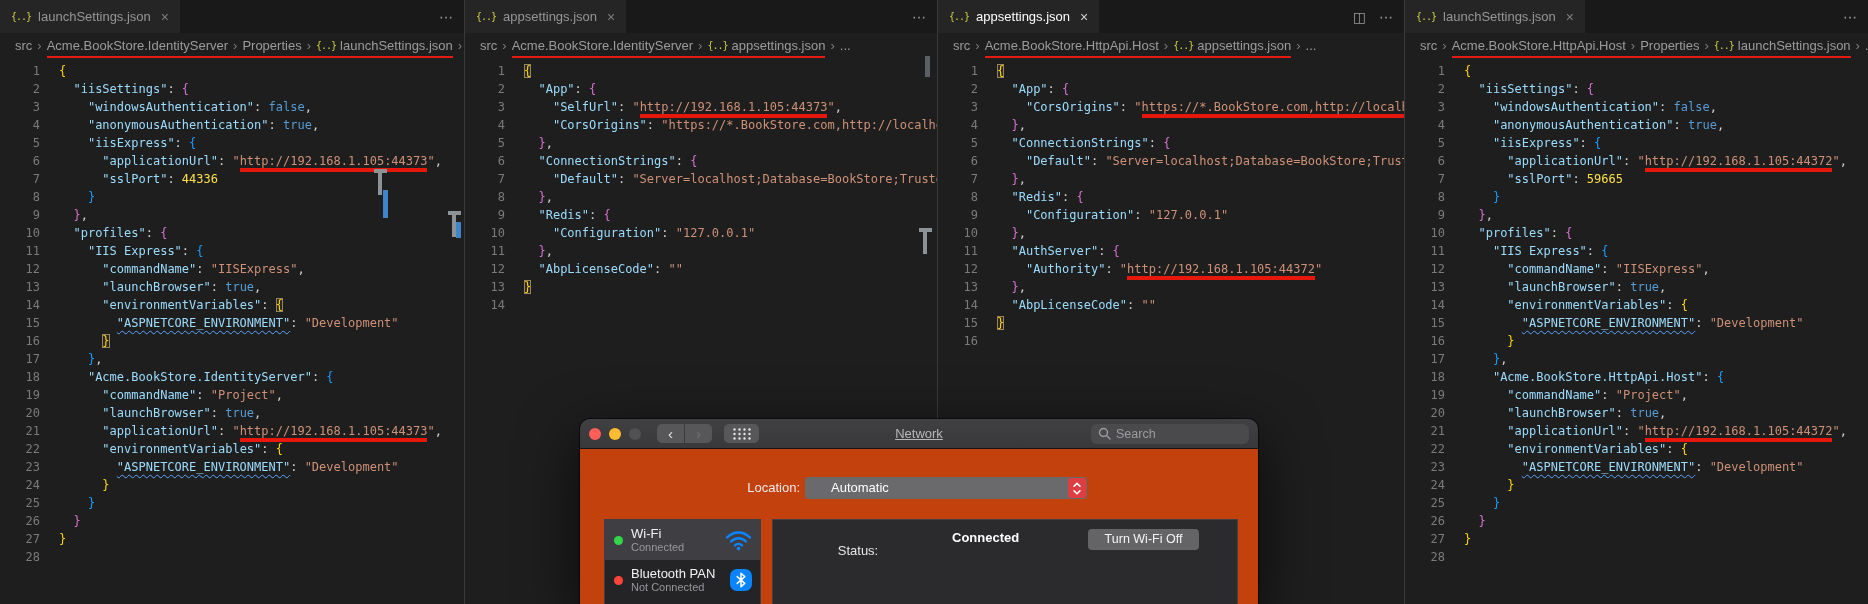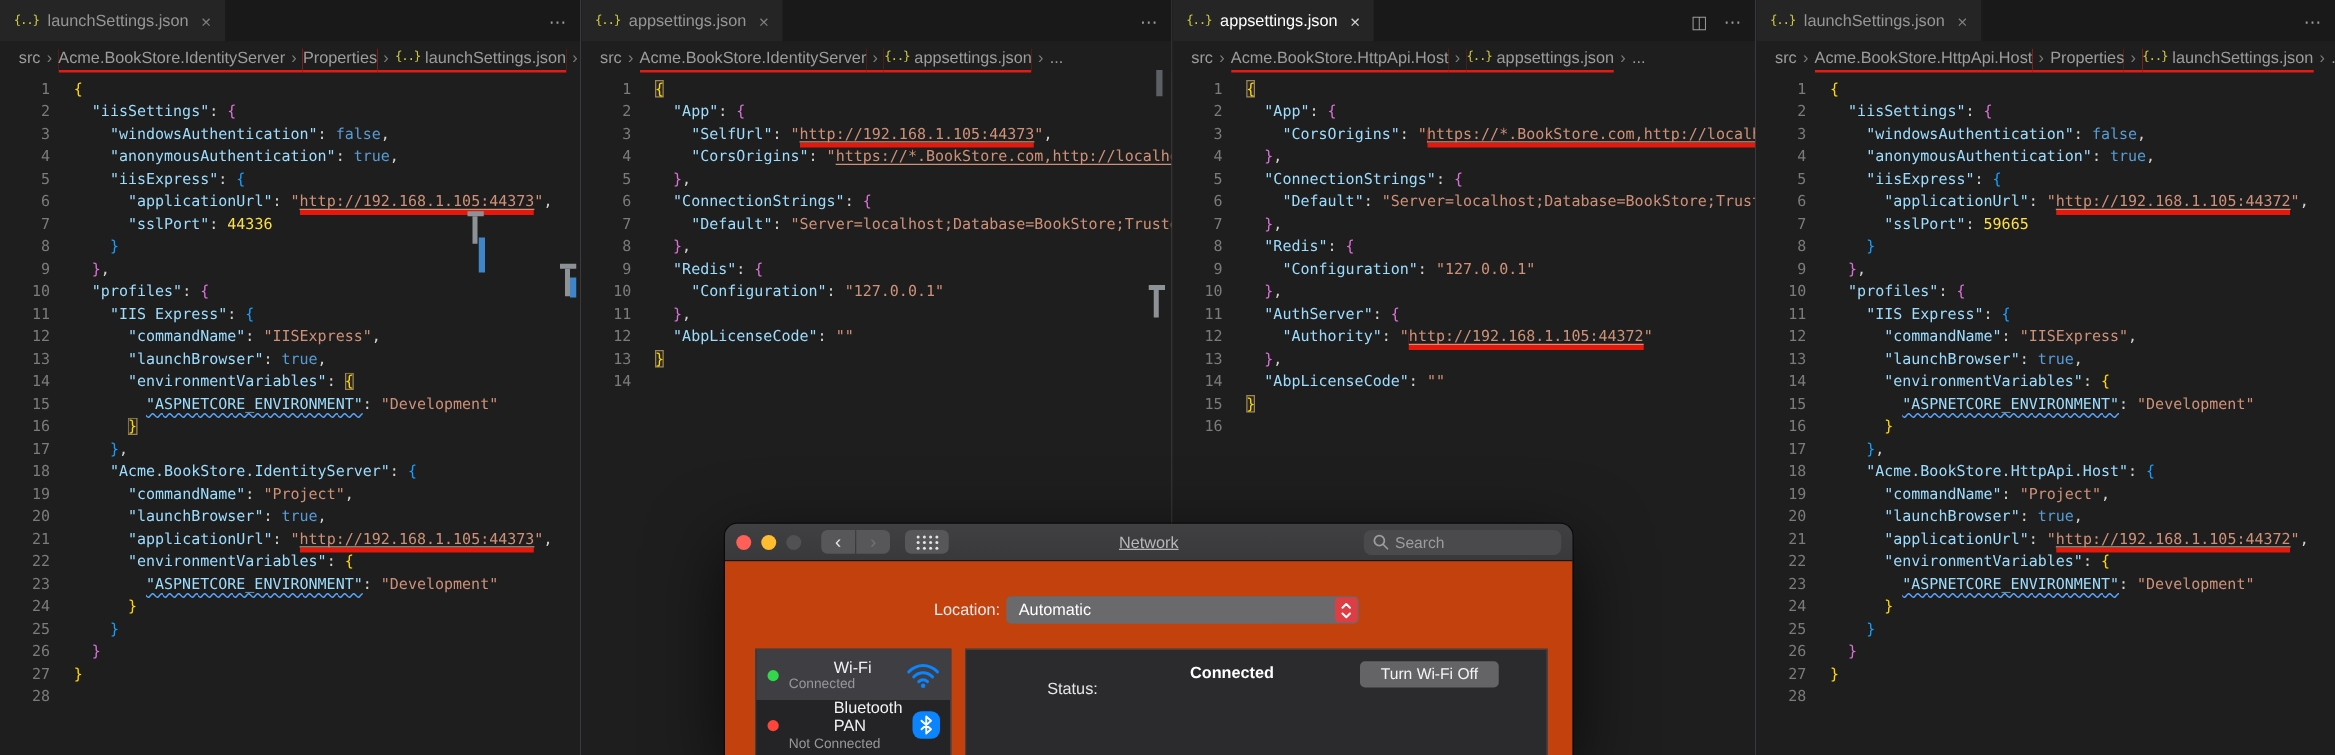--- a/index.html
+++ b/index.html
@@ -26,21 +26,21 @@
   .bsep{padding:0 5px;color:#7d7d7d;}
   .bicon{margin-right:4px;}
   .ru{box-shadow:0 3px 0 #e31b12;}
   
   .code{padding-top:4px;font:12px/18px "DejaVu Sans Mono",monospace;}
   .cl{display:flex;height:18px;white-space:pre;}
   .ln{flex:none;width:40px;text-align:right;color:#7b7b7b;padding-right:19px;}
   .lt{flex:none;}
   .key{color:#9cdcfe}.str{color:#ce9178}.num{color:#fde047}.bool{color:#569cd6}
   .pun{color:#d4d4d4}.b0{color:#ffd700}.b1{color:#da70d6}.b2{color:#179fff}
-  .url{text-decoration:underline;text-underline-offset:2px;}
+  .url{text-underline-offset:2px;}
   .redu{box-shadow:0 4px 0 #e8170c;}
   .sqg{text-decoration:underline;text-decoration-style:wavy;text-decoration-color:#58a6ff;
        text-decoration-thickness:1px;text-underline-offset:3px;}
   .mb{box-shadow:inset 0 0 0 1px #99865a;background:rgba(120,100,40,.15);}
   
   .tg{position:absolute;width:13px;height:4px;background:#8d9296;}
   .tg::after{content:"";position:absolute;left:4px;top:4px;width:4px;height:22px;background:#8d9296;}
   .bm{position:absolute;width:5px;background:#3e86c9;}
   .gm{position:absolute;width:5px;background:#5c5f63;}
   
@@ -58,30 +58,30 @@
   .navbtn.fwd{border-radius:0 5px 5px 0;color:#727275;}
   .gridbtn{width:35px;height:19px;background:#57575a;border-radius:5px;display:flex;
            align-items:center;justify-content:center;}
   .wintitle{position:absolute;left:0;right:0;text-align:center;color:#b7b7b9;font-size:13px;pointer-events:none;text-decoration:underline;}
   .search{margin-left:auto;width:158px;height:20px;background:#4a4a4d;border-radius:6px;
           display:flex;align-items:center;gap:5px;padding:0 7px;box-sizing:border-box;}
   .search .ph{color:#9c9ca0;font-size:12.5px;}
   .wbody{position:relative;height:156px;background:#c2410c;}
   .loclabel{position:absolute;left:100px;top:31px;width:120px;text-align:right;color:#ebebed;font-size:13px;}
   .locdd{position:absolute;left:225px;top:28px;width:282px;height:22px;background:#6a6a6d;
-         border-radius:4px;color:#fff;font-size:13px;line-height:22px;padding-left:10px;box-sizing:border-box;}
+         border-radius:4px;color:#fff;font-size:13px;line-height:22px;padding-left:26px;box-sizing:border-box;}
   .locstep{position:absolute;right:1px;top:1px;width:18px;height:20px;background:#dd3e43;
            border-radius:3px;display:flex;align-items:center;justify-content:center;}
   .svclist{position:absolute;left:24px;top:70px;width:157px;height:86px;background:#242427;
            border:1px solid #3f3f42;box-sizing:border-box;}
   .svc{height:40px;display:flex;align-items:center;padding-left:9px;}
   .svc.sel{background:#3f3f43;}
   .dot{width:9px;height:9px;border-radius:50%;margin-right:8px;flex:none;}
   .svctxt{display:flex;flex-direction:column;line-height:1.2;}
-  .svcname{color:#f2f2f4;font-size:13px;margin-left:36px;}
+  .svcname{color:#f2f2f4;font-size:13px;}
   .svcsub{color:#97979b;font-size:11px;}
   .svcicon{margin-left:auto;margin-right:8px;display:flex;align-items:center;}
   .bticon{width:22px;height:22px;border-radius:7px;background:#0a84ff;display:flex;
           align-items:center;justify-content:center;}
   .statuspanel{position:absolute;left:192px;top:70px;width:466px;height:86px;background:#2b2b2e;
                border:1px solid #414144;box-sizing:border-box;}
   .stlabel{position:absolute;left:0;top:11px;width:170px;text-align:center;color:#e6e6e8;font-size:13px;margin-top:12px;}
   .stvalue{position:absolute;left:179px;top:10px;color:#ffffff;font-size:13px;font-weight:bold;}
   .wifibtn{position:absolute;left:315px;top:9px;width:111px;height:21px;background:#646467;
            border-radius:4px;color:#f4f4f6;font-size:12.5px;text-align:center;line-height:21px;}

